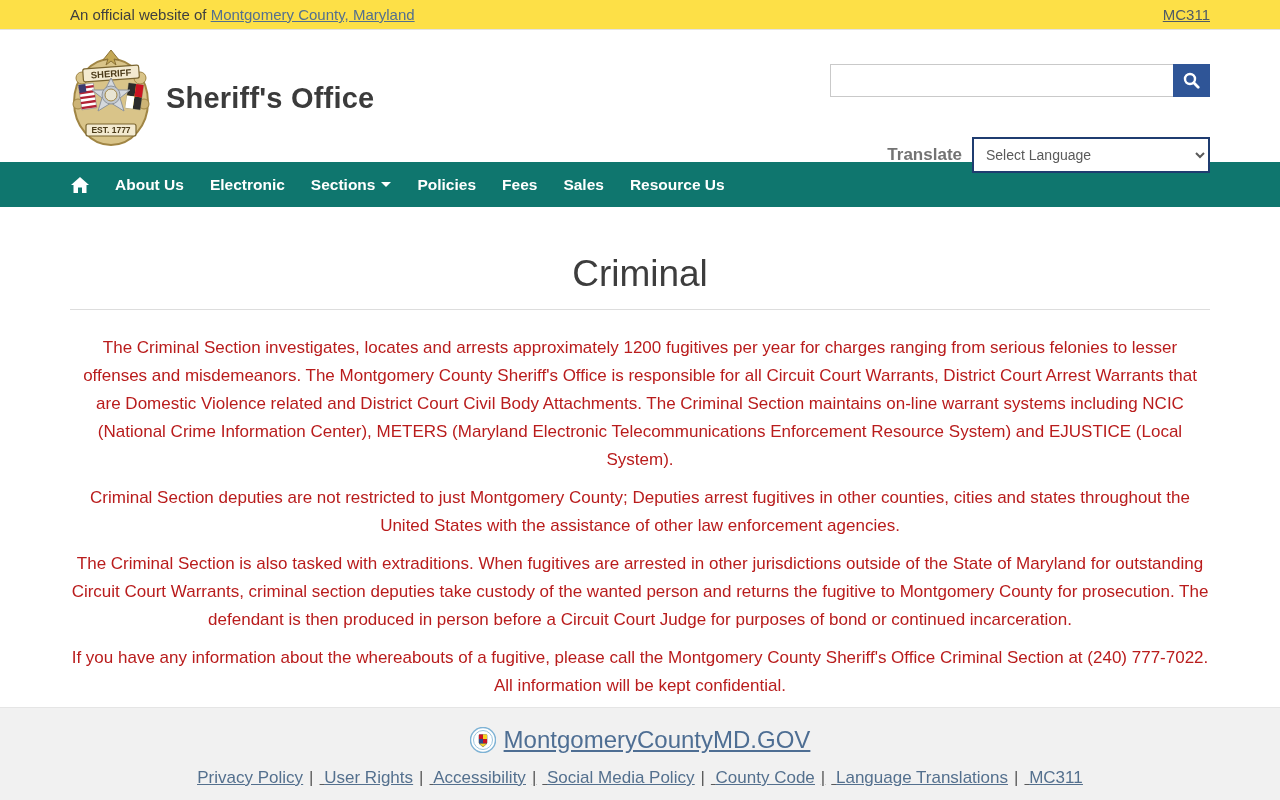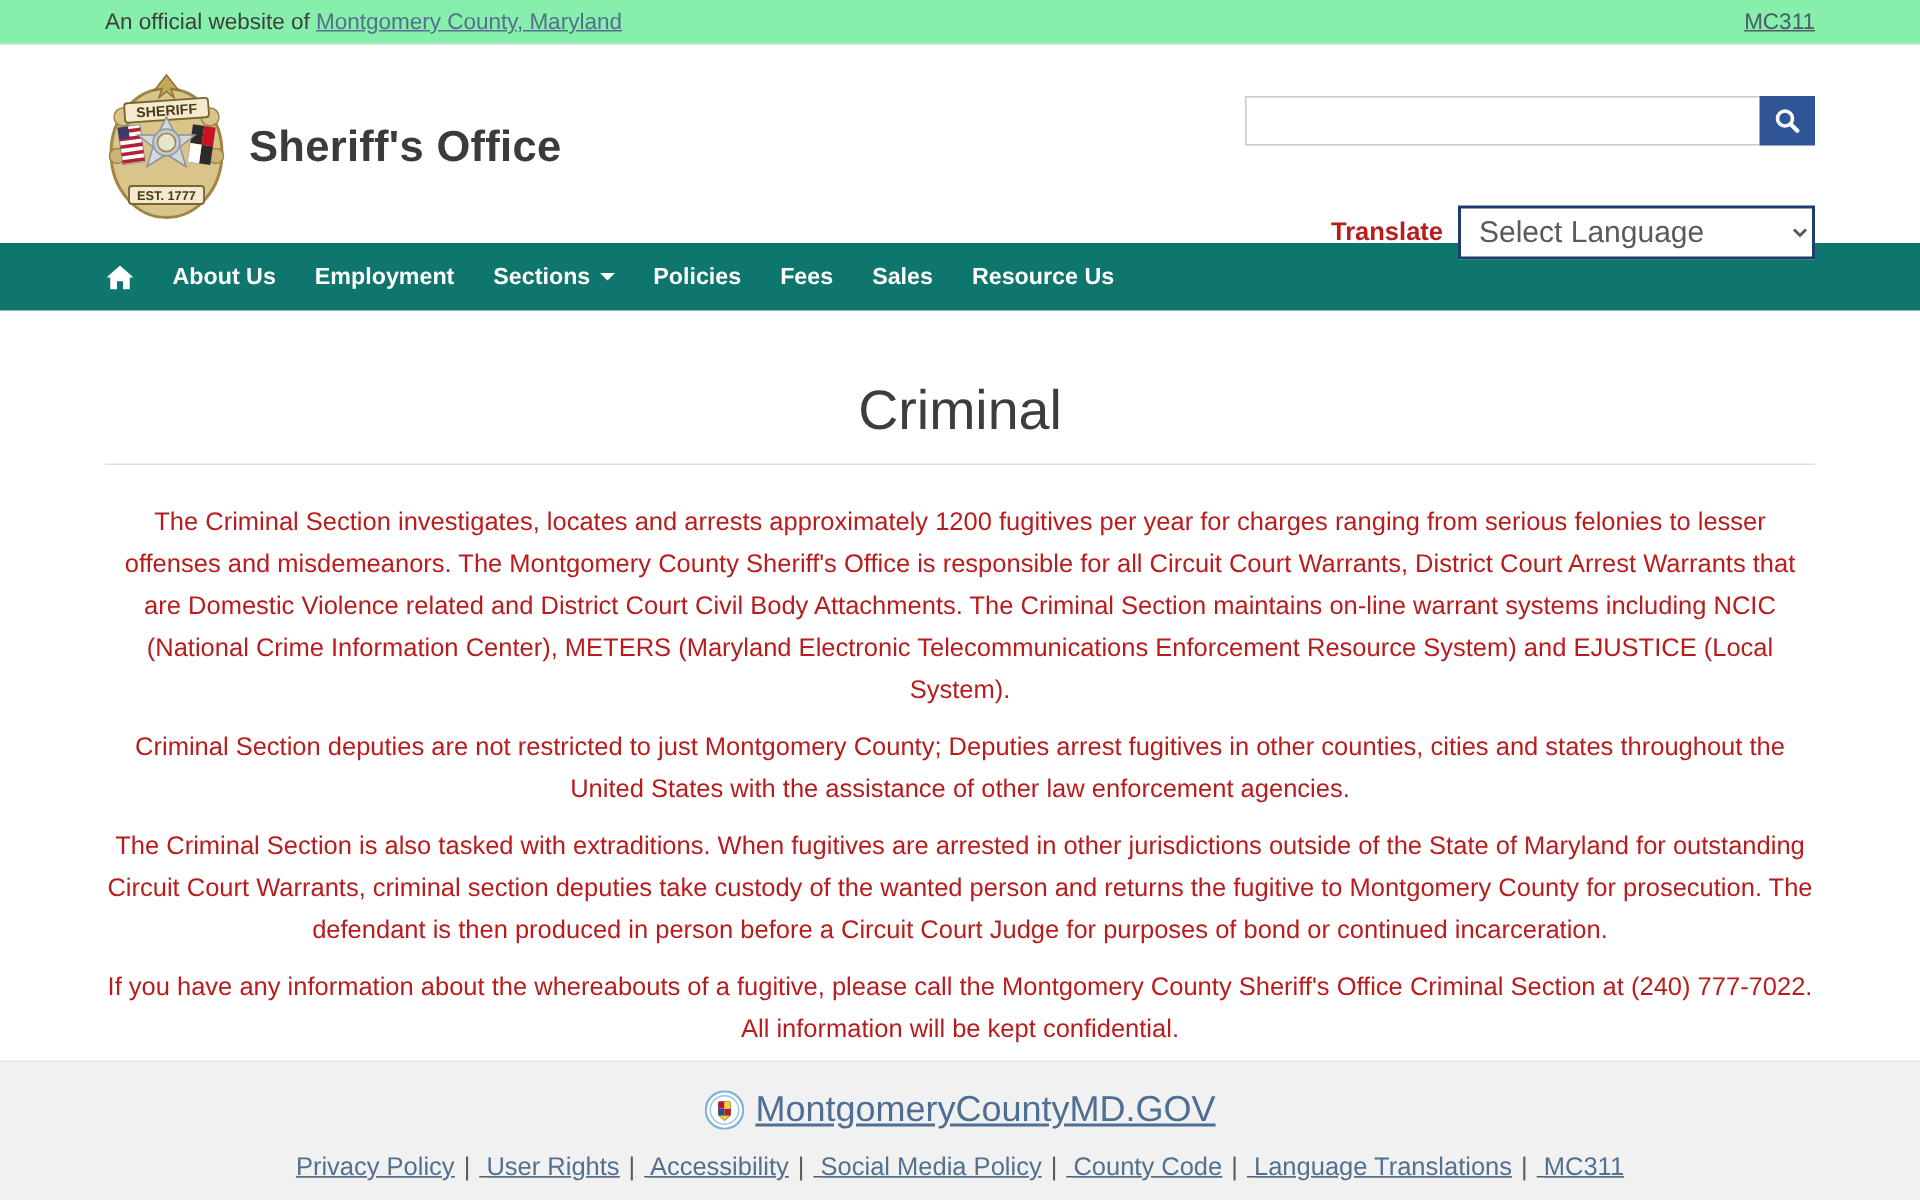--- a/index.html
+++ b/index.html
@@ -8,21 +8,21 @@
     font-family:"Liberation Sans", sans-serif;
     background:#ffffff;
     color:#4e4e4e;
     position:relative;
     overflow:hidden;
   }
 
   
   .topbar {
     height:30px;
-    background:#86efac;
+    background:#fde047;
     border-bottom:1px solid #e3e3e3;
     display:flex;
     align-items:center;
     justify-content:space-between;
     padding:0 70px;
     font-size:15px;
     color:#3f3f3f;
   }
   .topbar a { color:#54708e; text-decoration:underline; cursor:pointer; }
   .topbar .mc311-top { color:#4f5b66; }
@@ -65,28 +65,28 @@
     justify-content:center;
     cursor:pointer;
   }
   .translate-row {
     margin-top:40px;
     display:flex;
     align-items:center;
     justify-content:flex-end;
     gap:10px;
   }
-  .translate-label { font-size:17px; font-weight:700; color:#b91c1c; }
+  .translate-label { font-size:17px; font-weight:700; color:#737373; }
   .lang-select {
     width:238px;
     height:36px;
     border:2px solid #1f3c70;
     background:#ffffff;
     color:#5a5a5a;
-    font-size:20px;
+    font-size:14px;
     font-family:"Liberation Sans", sans-serif;
     padding:0 8px;
   }
 
   
   .navbar {
     height:45px;
     background:#0f766e;
     display:flex;
     align-items:stretch;
@@ -239,21 +239,21 @@
   </div>
 </div>
 
 <div class="navbar">
   <a class="nav-item nav-home">
     <svg width="18" height="16" viewBox="0 0 18 16">
       <path d="M9 0 L18 8 L15.5 8 L15.5 16 L11 16 L11 10.5 L7 10.5 L7 16 L2.5 16 L2.5 8 L0 8 Z" fill="#ffffff"></path>
     </svg>
   </a>
   <a class="nav-item">About Us</a>
-  <a class="nav-item">Employment</a>
+  <a class="nav-item">Electronic</a>
   <a class="nav-item">
     <span>Sections</span>
     <span class="caret-down"></span>
   </a>
   <a class="nav-item">Policies</a>
   <a class="nav-item">Fees</a>
   <a class="nav-item">Sales</a>
   <a class="nav-item">Resource Us</a>
 </div>
 

